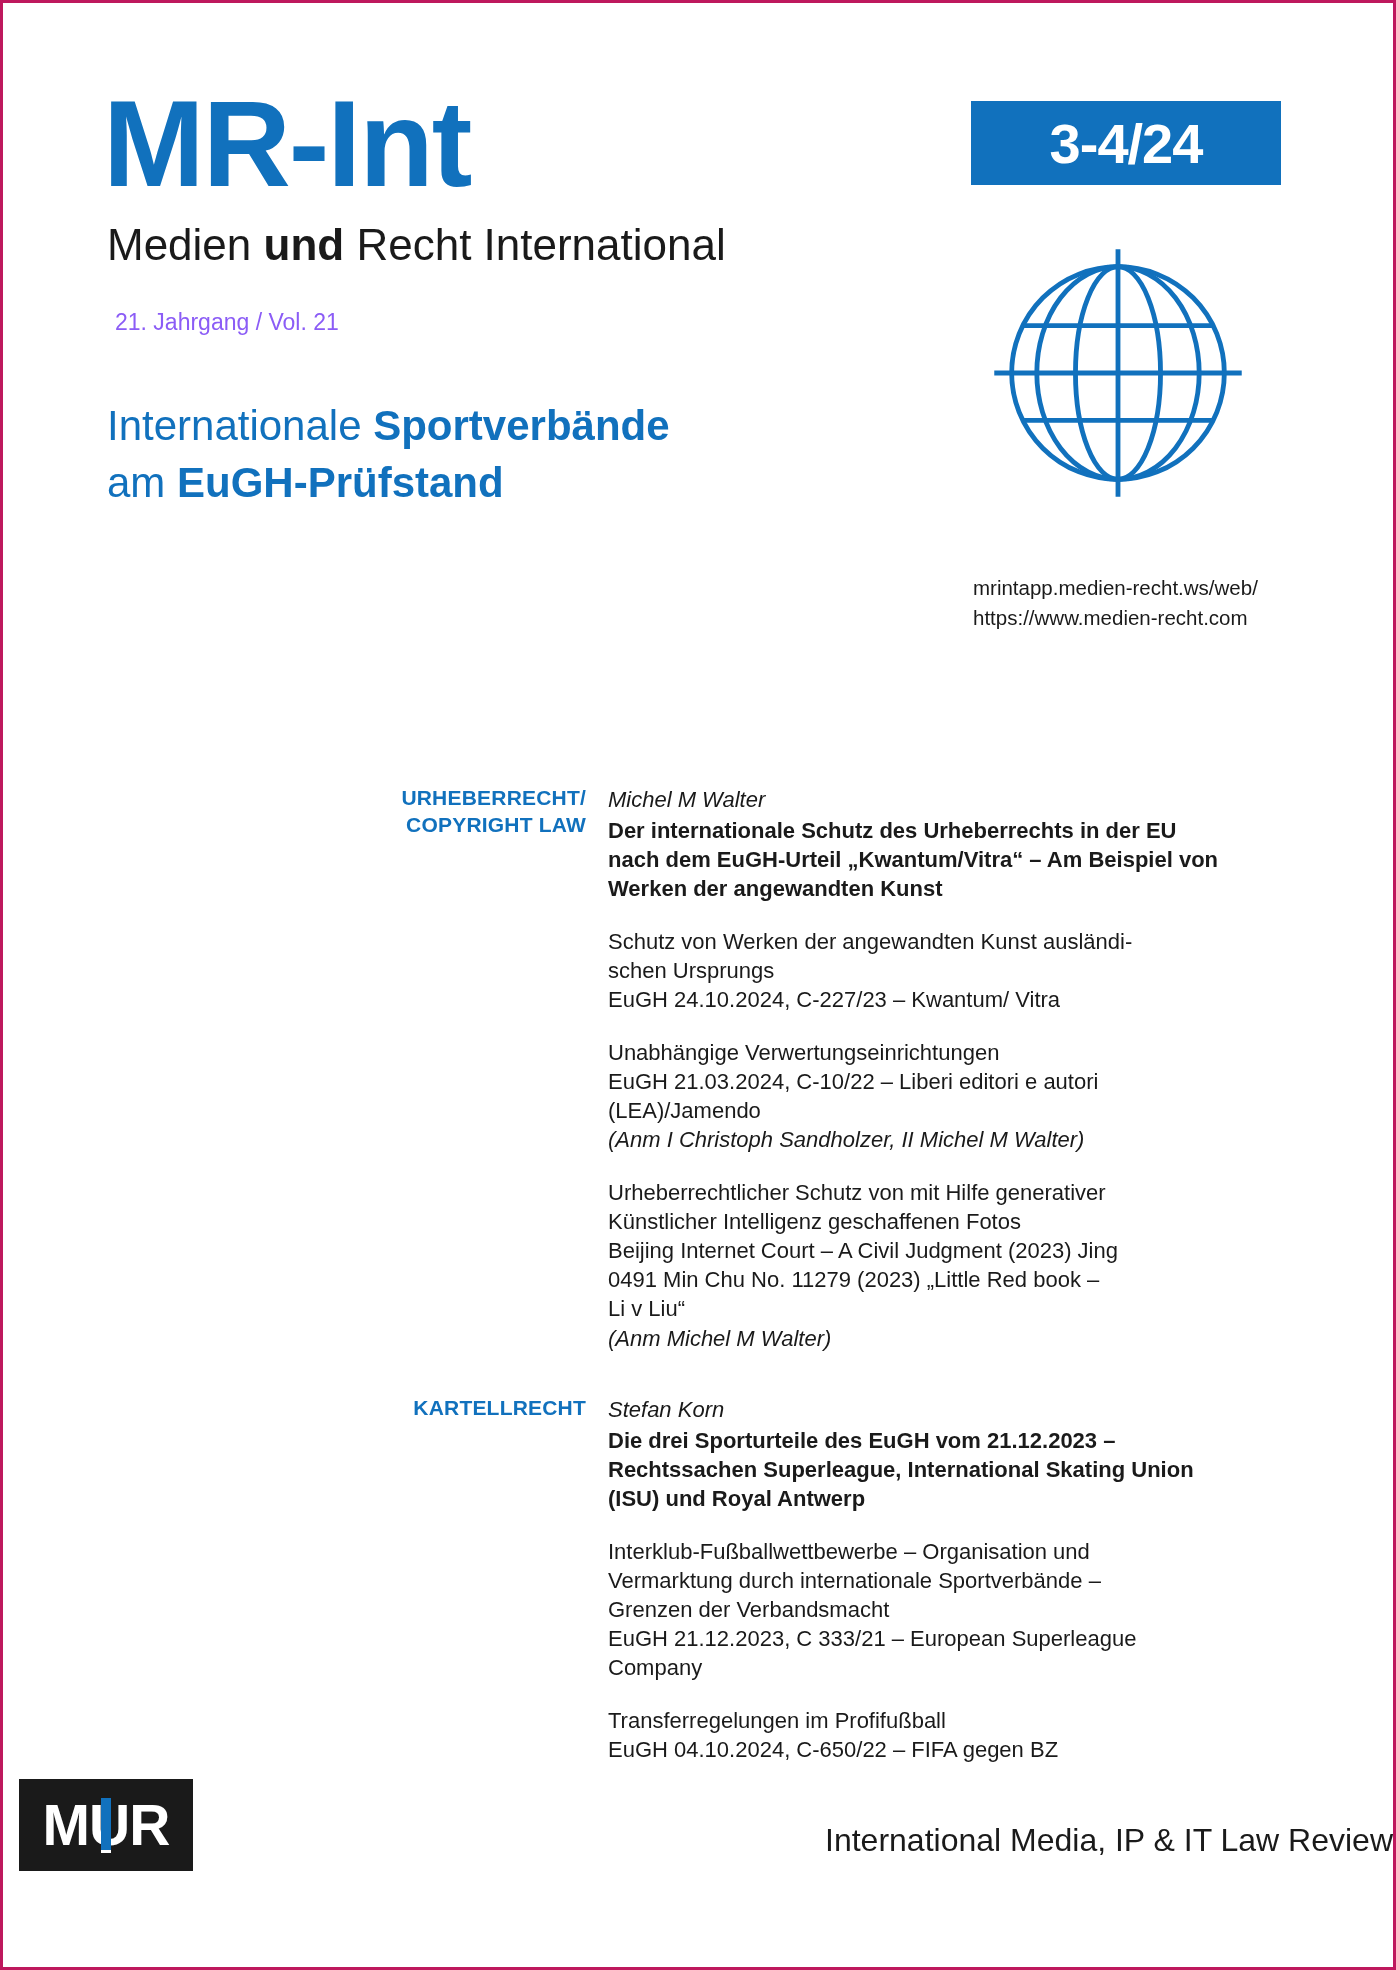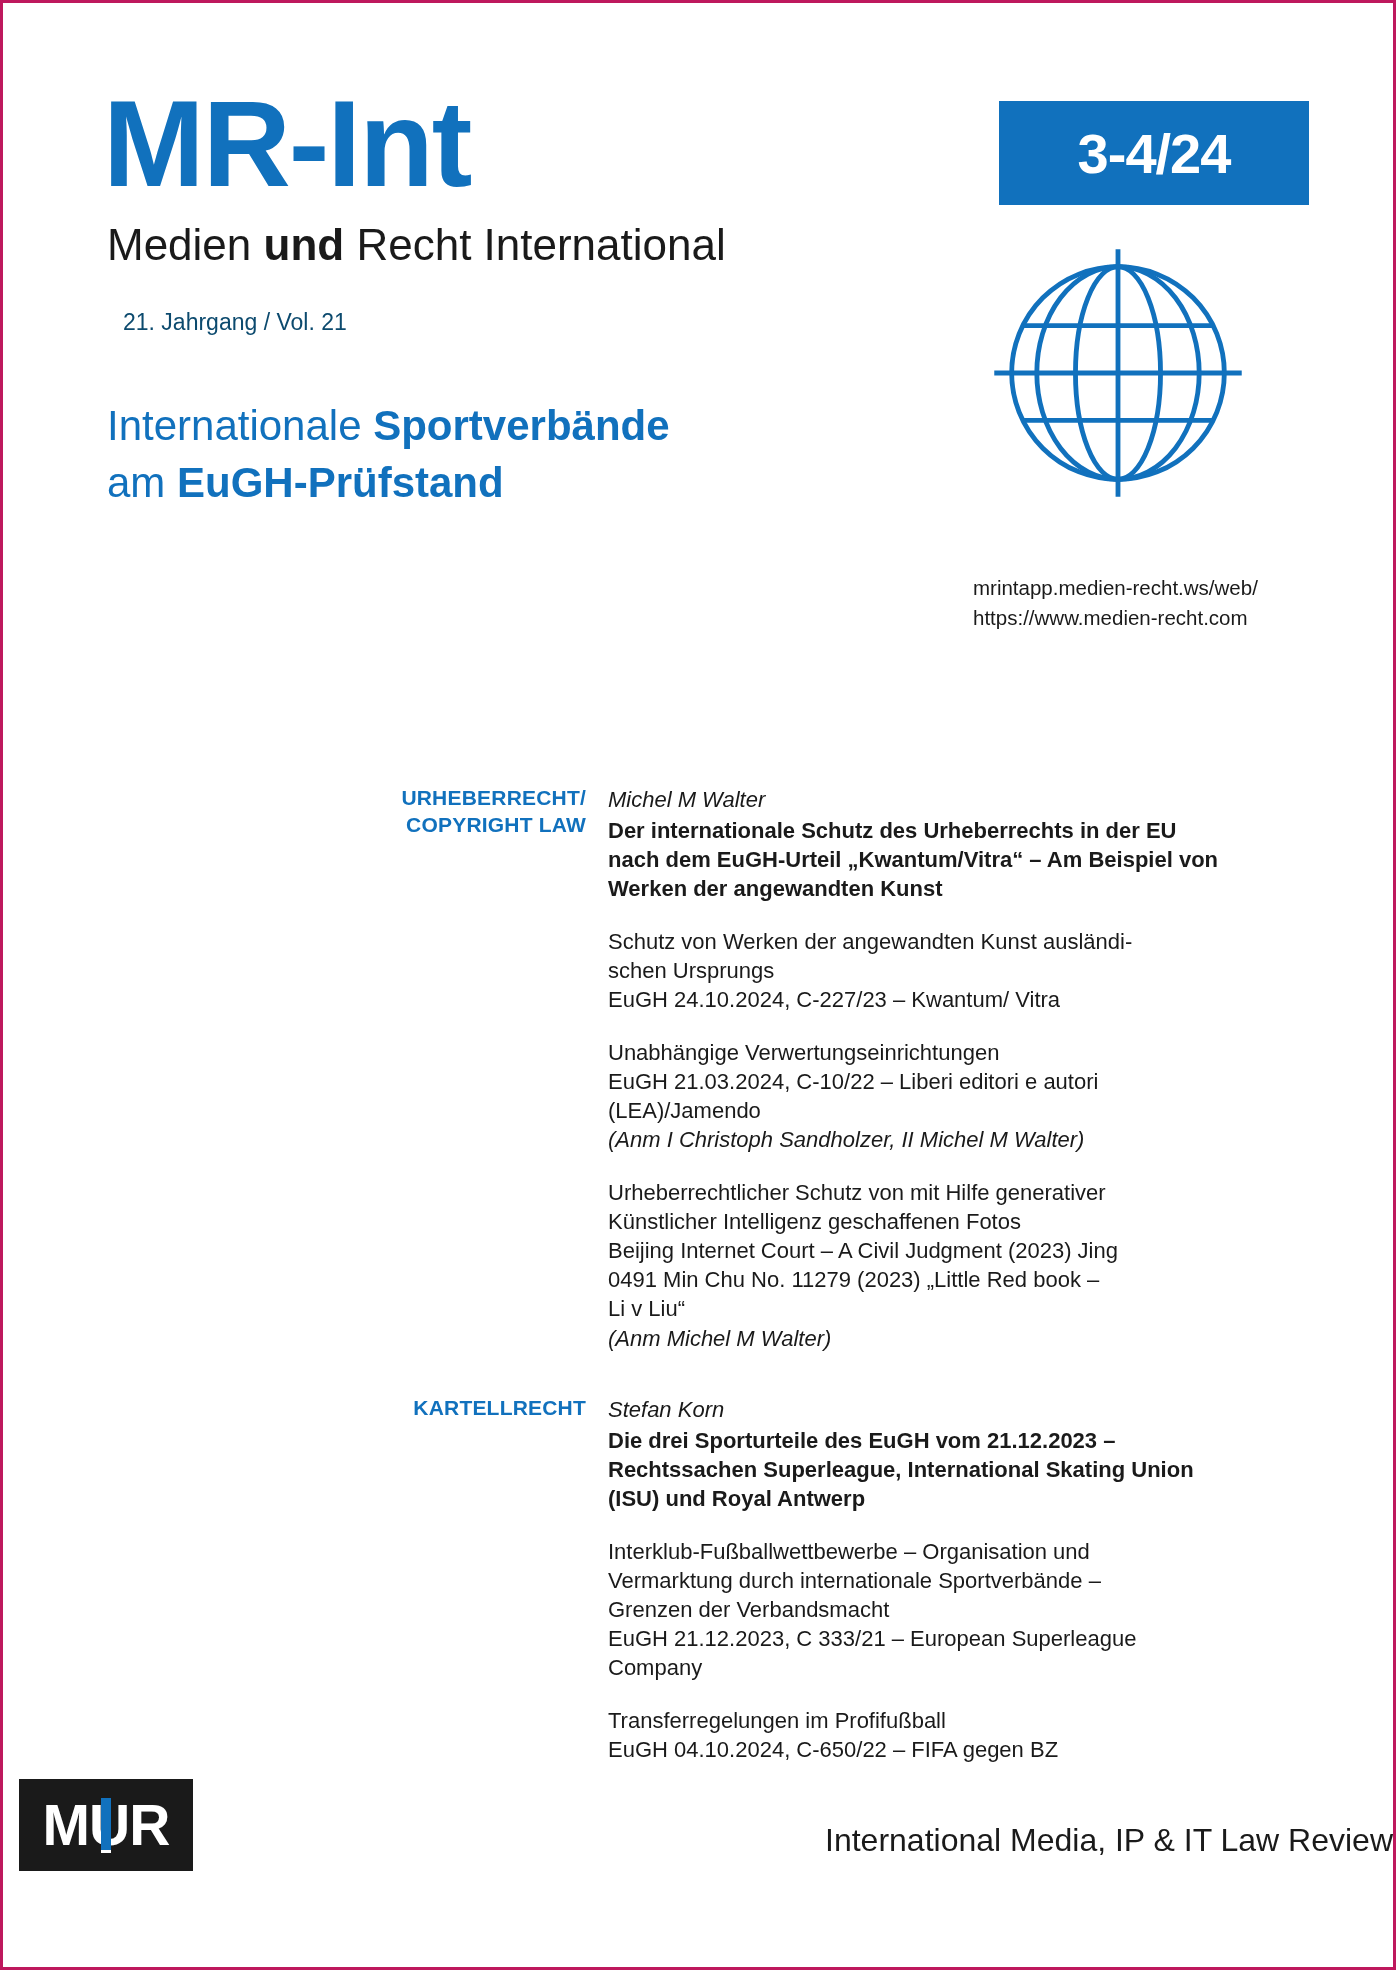--- a/index.html
+++ b/index.html
@@ -38,40 +38,40 @@
   .subtitle {
     font-size: 44px;
     color: #1a1a1a;
     margin: 16px 0 0 4px;
     line-height: 1.1;
     font-weight: 400;
   }
   .subtitle b { font-weight: bold; }
   .volume {
     font-size: 23px;
-    color: #0c4a6e;
-    margin: 40px 0 0 20px;
+    color: #8b5cf6;
+    margin: 40px 0 0 12px;
     font-weight: 400;
   }
   .topic {
     margin: 62px 0 0 4px;
     font-size: 42px;
     line-height: 1.35;
     color: #1171bd;
     font-weight: 400;
   }
   .topic b { font-weight: bold; }
 
   
   .issue-badge {
     position: absolute;
-    right: 84px;
+    right: 112px;
     top: 98px;
     width: 310px;
-    height: 104px;
+    height: 84px;
     background: #1171bd;
     color: #ffffff;
     font-size: 56px;
     font-weight: bold;
     display: flex;
     align-items: center;
     justify-content: center;
     letter-spacing: -1px;
   }
 

